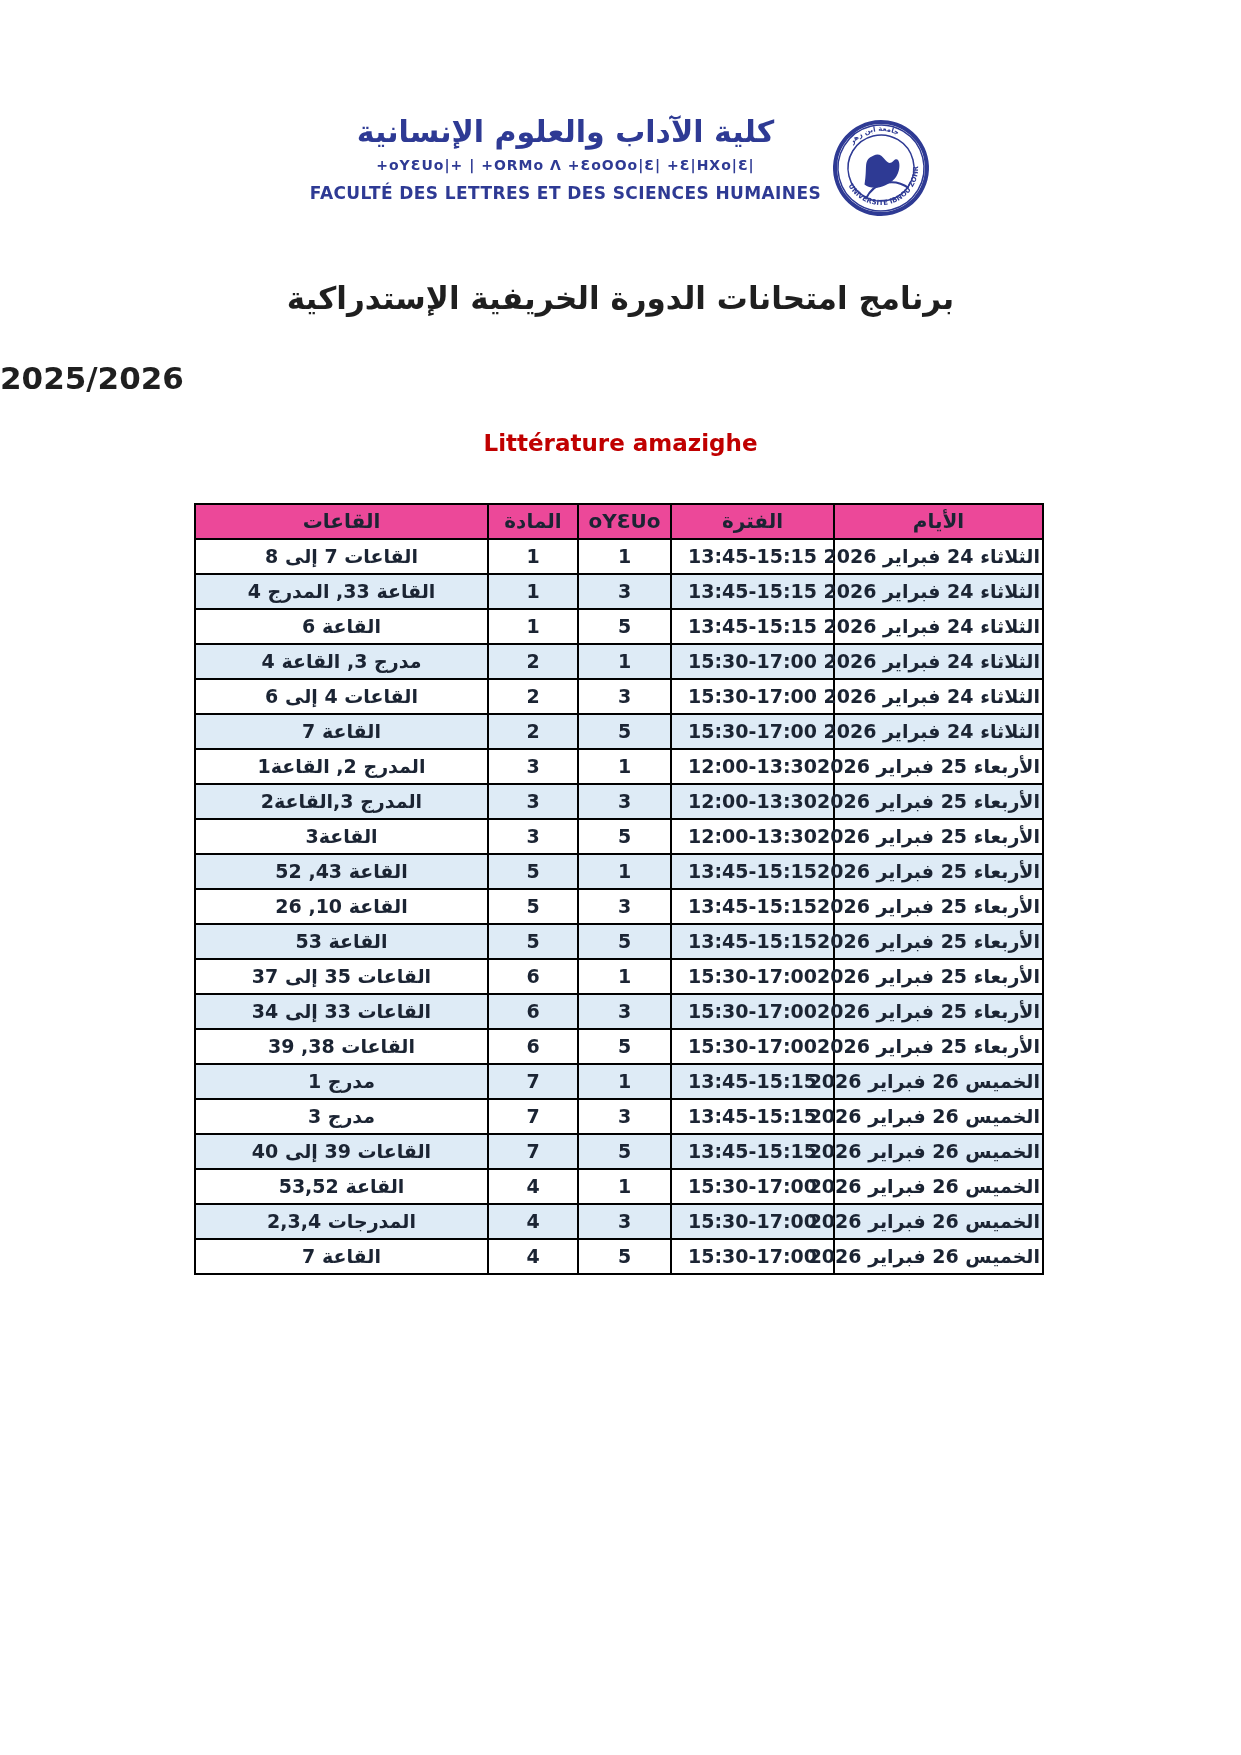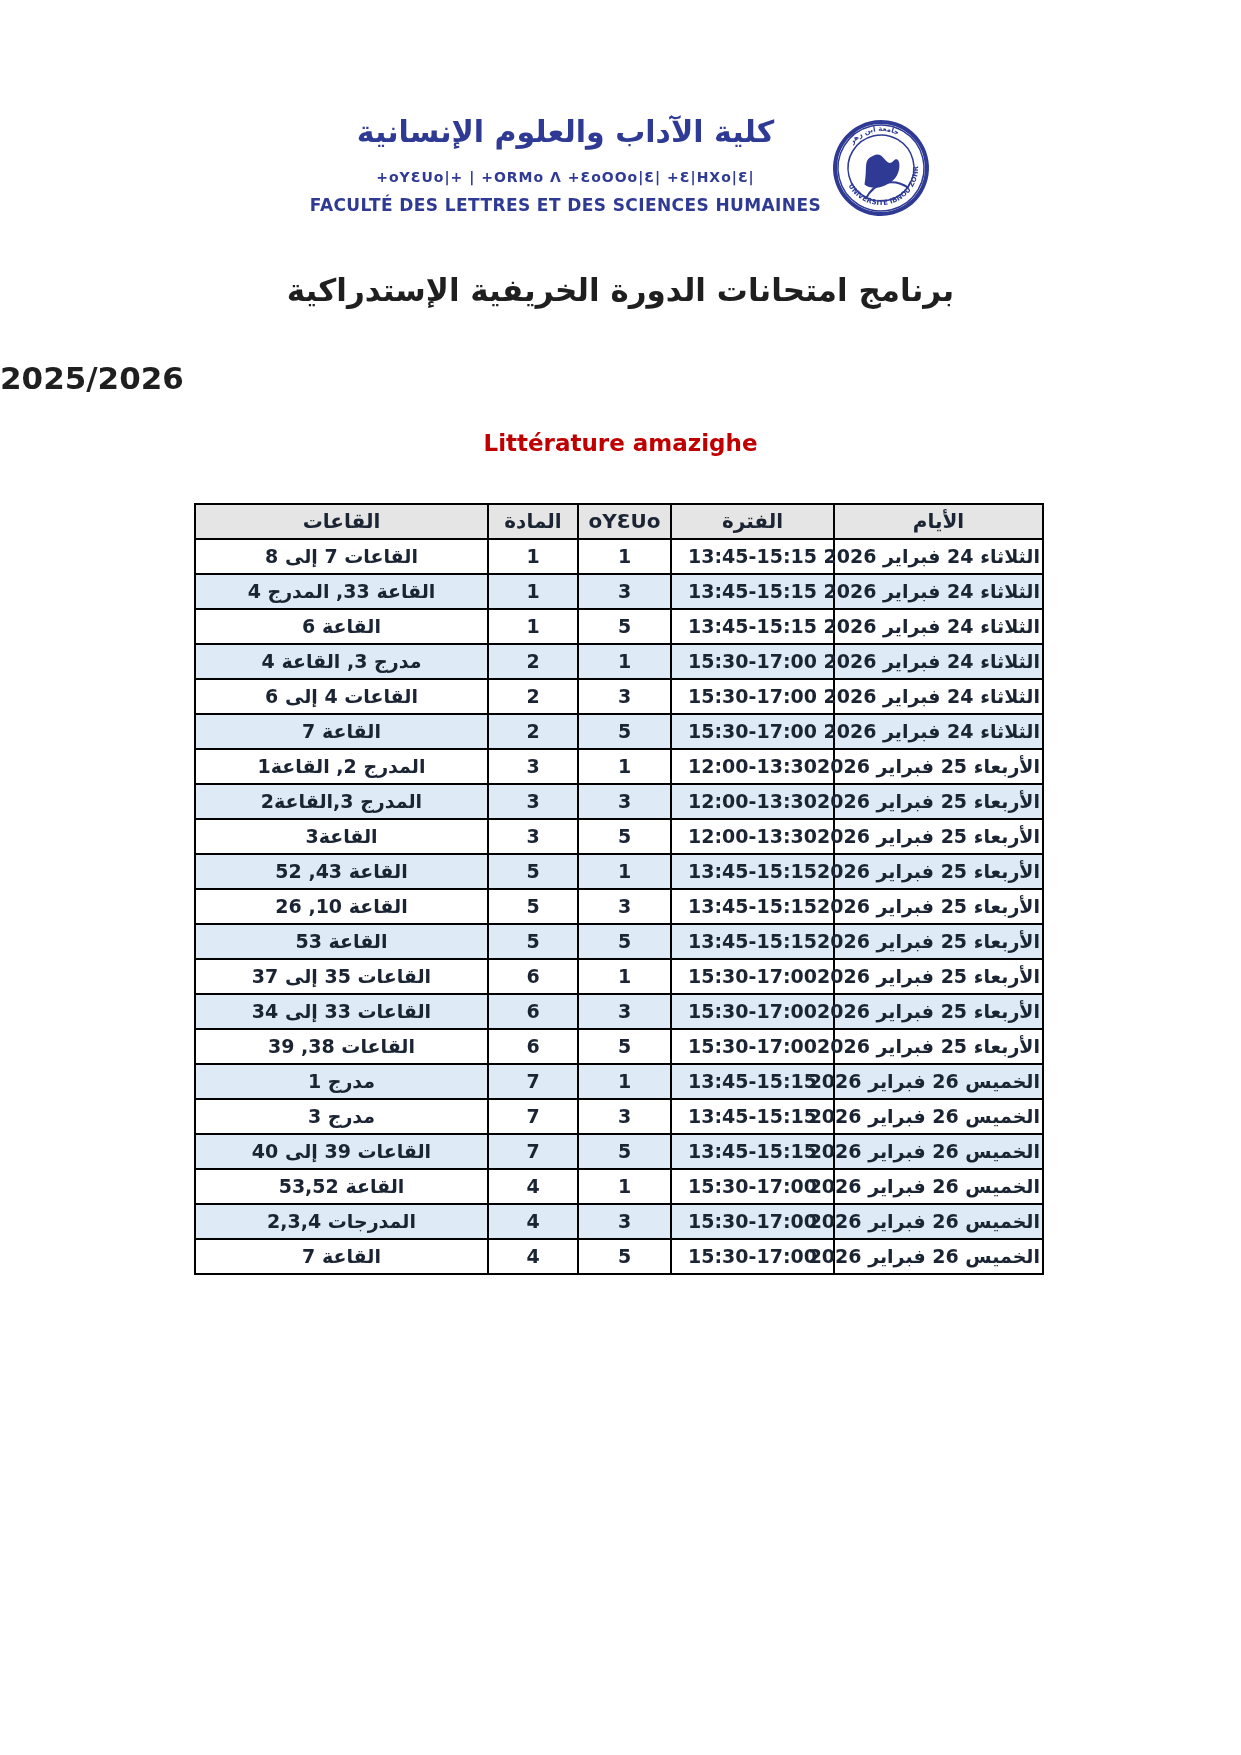--- a/index.html
+++ b/index.html
@@ -12,28 +12,28 @@
   }
   .page { position: relative; width: 1241px; height: 1755px; background: #fff; }
 
   
   .logo-row {
     position: absolute; top: 112px; left: 0; width: 100%;
     display: flex; justify-content: center; gap: 10px;
   }
   .logo-text { text-align: center; color: #2e3a94; }
   .logo-ar  { font-size: 30px; font-weight: bold; line-height: 1.35; }
-  .logo-tif { font-size: 14px; font-weight: bold; letter-spacing: 1px; margin-top: 16px; white-space: nowrap; }
+  .logo-tif { font-size: 14px; font-weight: bold; letter-spacing: 1px; margin-top: 4px; white-space: nowrap; }
   .logo-fr  { font-size: 17px; font-weight: bold; letter-spacing: 0.4px; margin-top: 10px; white-space: nowrap; }
   .seal-wrap { width: 100px; height: 112px; display: flex; align-items: center; }
   .seal-wrap svg { transform: rotate(-14deg); }
 
   
   .doc-title {
-    position: absolute; top: 272px; left: 0; width: 100%;
+    position: absolute; top: 280px; left: 0; width: 100%;
     text-align: center; direction: rtl;
     font-size: 31px; font-weight: bold; color: #1f1f1f;
   }
   .doc-year {
     position: absolute; top: 360px; left: 0; width: 100%;
     text-align: left; font-size: 31px; font-weight: bold; color: #1f1f1f;
   }
   .doc-subtitle {
     position: absolute; top: 430px; left: 0; width: 100%;
     text-align: center; font-size: 23px; font-weight: bold; color: #c00000;
@@ -46,21 +46,21 @@
     width: 848px; direction: rtl;
     font-family: "DejaVu Sans", sans-serif;
   }
   th, td {
     border: 2px solid #000;
     text-align: center; vertical-align: middle;
     color: #1b2433; font-weight: bold;
     height: 35px; line-height: 1.15;
     overflow: visible; padding: 1px 2px;
   }
-  th { background: #e5e5e5; font-size: 20px; }
+  th { background: #ec4899; font-size: 20px; }
   td { font-size: 19px; background: #ffffff; }
   tr.band td { background: #deebf6; margin-left: 32px; }
   td.day-cell    { white-space: nowrap; }
   td.period-cell { direction: ltr; white-space: nowrap; }
 </style>
 </head>
 <body>
 
 <div class="page">
 

